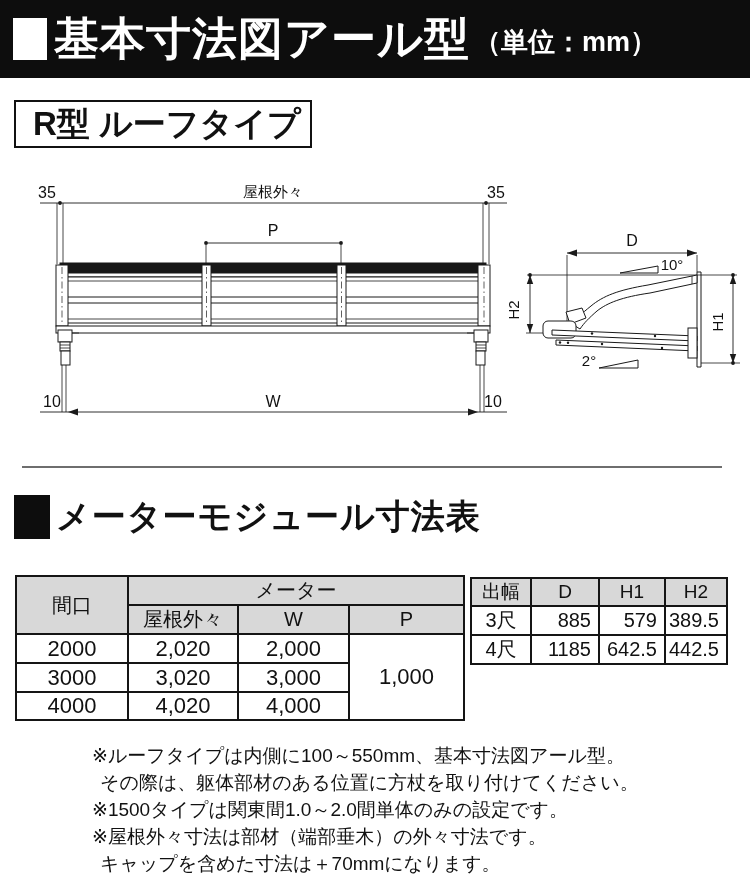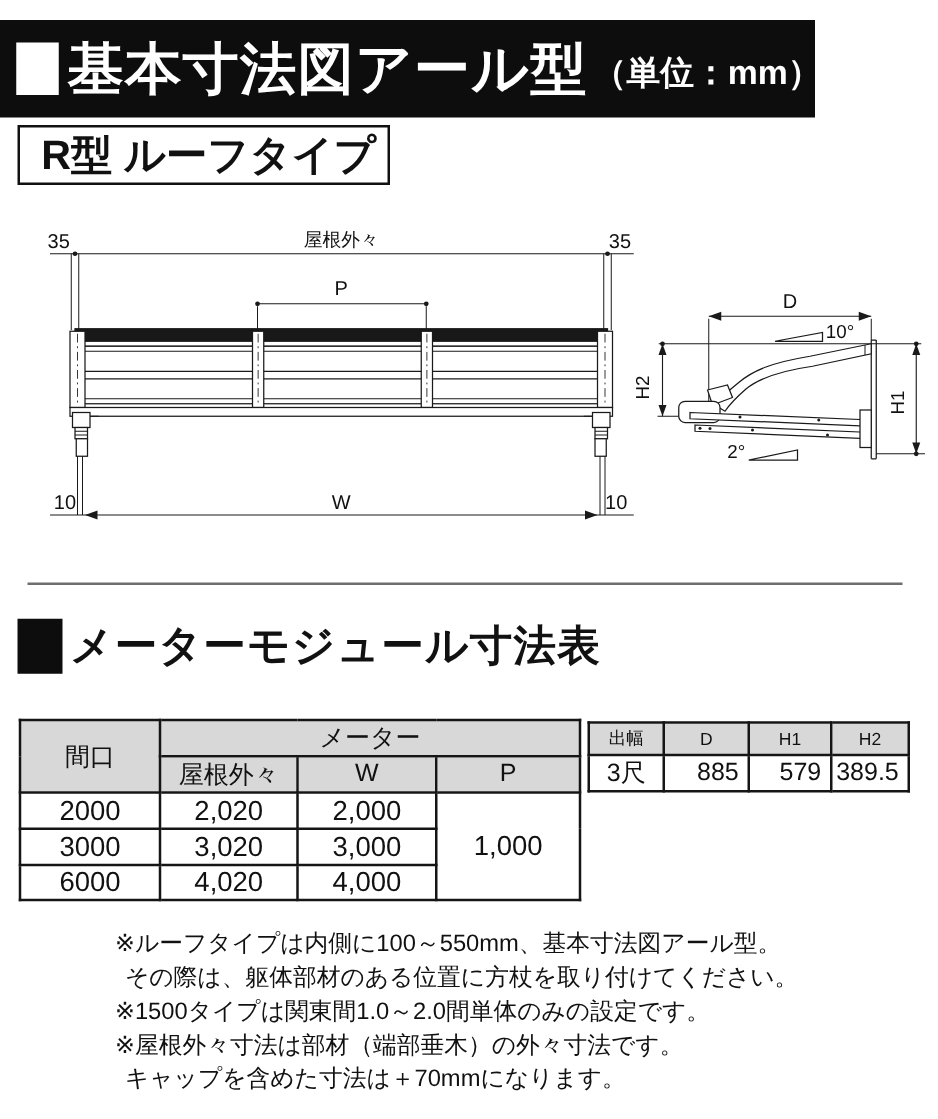--- a/index.html
+++ b/index.html
@@ -3,21 +3,21 @@
 <meta charset="utf-8">
 <style>
   html,body{margin:0;padding:0;}
   body{
     width:750px;height:895px;position:relative;background:#ffffff;
     font-family:"Liberation Sans","DejaVu Sans",sans-serif;color:#111;
     overflow:hidden;
   }
   
   .banner{
-    position:absolute;left:0;top:16px;width:652px;height:78px;
+    position:absolute;left:0;top:0;width:750px;height:78px;
     background:#0d0d0d;display:flex;align-items:center;text-align:right;
   }
   .banner-square{width:34px;height:42px;background:#ffffff;margin-left:13px;flex:0 0 auto;}
   .banner-title{color:#fff;font-size:45px;font-weight:700;margin-left:7px;letter-spacing:1px;white-space:nowrap;}
   .banner-unit{color:#fff;font-size:27px;font-weight:700;margin-left:4px;margin-top:6px;white-space:nowrap;}
   
   .type-box{
     position:absolute;left:14px;top:100px;width:294px;height:44px;
     border:2px solid #111;display:flex;align-items:center;
   }
@@ -31,21 +31,21 @@
   .section-title{position:absolute;left:14px;top:489px;height:56px;display:flex;align-items:center;}
   .section-square{width:36px;height:44px;background:#0d0d0d;flex:0 0 auto;}
   .section-text{font-size:34px;font-weight:700;margin-left:6px;letter-spacing:1px;white-space:nowrap;}
   
   table{border-collapse:collapse;table-layout:fixed;position:absolute;background:#fff;}
   td{border:2px solid #151515;text-align:center;padding:0;overflow:hidden;white-space:nowrap;}
   .hd{background:#d8d8d8;}
   .module-table{left:15px;top:575px;width:448px;font-size:22px;}
   .module-table .hd{font-size:20px;}
   .depth-table{left:470px;top:577px;width:256px;font-size:20px;}
-  .depth-table .hd{font-size:14px;}
+  .depth-table .hd{font-size:19px;}
   .depth-table td.num{text-align:right;padding-right:7px;}
   
   .notes{position:absolute;left:92px;top:742px;font-size:19px;line-height:27px;color:#111;}
   .note-cont{margin-left:8px;}
 </style>
 </head>
 <body>
 
 <div class="banner">
   <div class="banner-square"></div>
@@ -216,21 +216,21 @@
     <td>2,020</td>
     <td>2,000</td>
     <td rowspan="3">1,000</td>
   </tr>
   <tr style="height:29px">
     <td>3000</td>
     <td>3,020</td>
     <td>3,000</td>
   </tr>
   <tr style="height:28px">
-    <td>6000</td>
+    <td>4000</td>
     <td>4,020</td>
     <td>4,000</td>
   </tr>
 </tbody>
   </table>
 
 <table class="depth-table">
   <colgroup>
       <col style="width:60px">
       <col style="width:68px">
@@ -243,20 +243,26 @@
     <td class="hd">D</td>
     <td class="hd">H1</td>
     <td class="hd">H2</td>
   </tr>
   <tr style="height:28px">
     <td>3尺</td>
     <td class="num">885</td>
     <td class="num">579</td>
     <td class="num">389.5</td>
   </tr>
+  <tr style="height:28px">
+    <td>4尺</td>
+    <td class="num">1185</td>
+    <td class="num">642.5</td>
+    <td class="num">442.5</td>
+  </tr>
 </tbody>
   </table>
 
 <div class="notes">
   <div>※ルーフタイプは内側に100～550mm、基本寸法図アール型。</div>
   <div class="note-cont">その際は、躯体部材のある位置に方杖を取り付けてください。</div>
   <div>※1500タイプは関東間1.0～2.0間単体のみの設定です。</div>
   <div>※屋根外々寸法は部材（端部垂木）の外々寸法です。</div>
   <div class="note-cont">キャップを含めた寸法は＋70mmになります。</div>
 </div>

